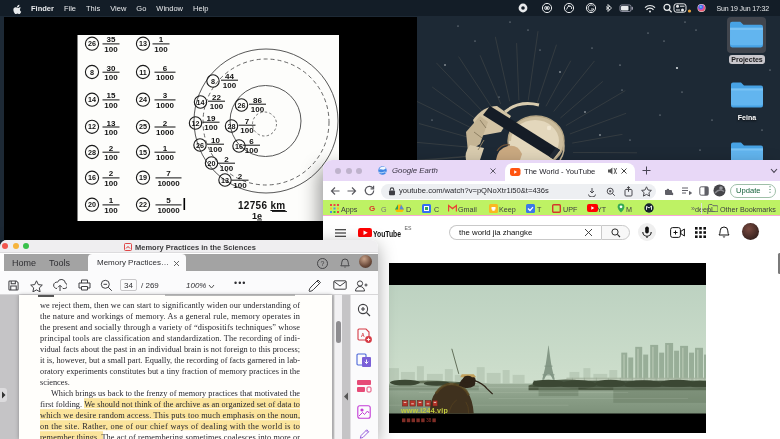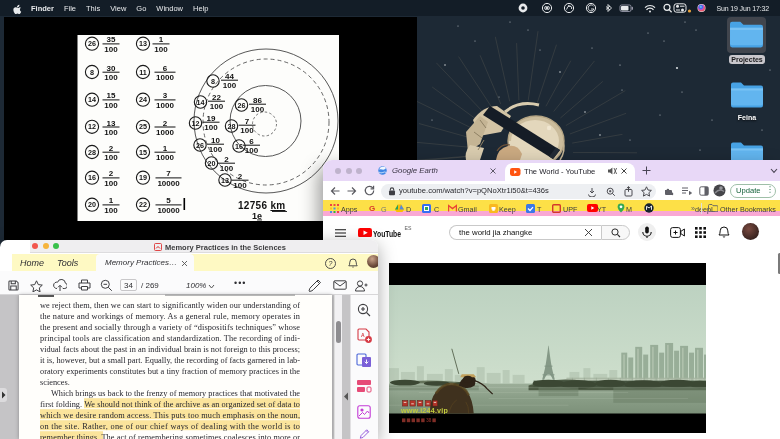--- a/index.html
+++ b/index.html
@@ -367,21 +367,21 @@
         </svg>
  <svg class="abs" style="left:390px;top:3px" width="13" height="13" viewBox="0 0 13 13">
           <circle cx="6.5" cy="6.5" r="6" fill="#454549"></circle>
           <path d="M2 9 q4.5 -5 9 -1.5" stroke="#8a8a90" stroke-width="1.5" fill="none"></path>
           <circle cx="8" cy="4" r="1.8" fill="#97979d"></circle>
         </svg>
  <div class="abs" style="left:407px;top:3px;width:46px;height:14px;border:1px solid #9fbfa8;border-radius:8px;"></div>
  <span class="abs" style="left:413px;top:5.2px;font-size:7.6px;color:#15613a;">Update</span>
  <span class="abs" style="left:443px;top:4.2px;font-size:8px;color:#15613a;">⋮</span>
 </div>
-<div class="abs" style="left:0;top:39.5px;width:457px;height:16.5px;background:#fde047;border-bottom:5px solid #f9a8d4;font-size:7.2px;color:#3c3c41;">
+<div class="abs" style="left:0;top:39.5px;width:457px;height:16.5px;background:#bef264;border-bottom:1px solid #f9a8d4;font-size:7.2px;color:#3c3c41;">
  <svg class="abs" style="left:7px;top:4px" width="9" height="9" viewBox="0 0 9 9">
   <g fill="#e44">
             <rect x="0" y="0" width="2" height="2"></rect>
             <rect x="3.5" y="0" width="2" height="2"></rect>
             <rect x="7" y="0" width="2" height="2"></rect>
             <rect x="0" y="3.5" width="2" height="2" fill="#fb2"></rect>
             <rect x="3.5" y="3.5" width="2" height="2" fill="#4a90e2"></rect>
             <rect x="7" y="3.5" width="2" height="2" fill="#fb2"></rect>
             <rect x="0" y="7" width="2" height="2" fill="#4a90e2"></rect>
             <rect x="3.5" y="7" width="2" height="2" fill="#3b3"></rect>
@@ -617,31 +617,31 @@
           <rect x="4.8" y="1.4" width="3.4" height="3.8"></rect>
           <rect x="9.6" y="1.4" width="3.4" height="3.8"></rect>
           <rect x="14.4" y="1.4" width="3.4" height="3.8"></rect>
           <rect x="19.2" y="1.4" width="3.4" height="3.8"></rect>
           <text x="24.2" y="5" font-size="4.6" fill="#8e322b" font-weight="700" font-family="Liberation Sans">38</text>
           <rect x="30.4" y="1.4" width="3.4" height="3.8"></rect>
         </g>
       </svg>
 </div>
 <div class="abs" style="left:0;top:240px;width:378px;height:199px;background:#fff;border-radius:7px 7px 0 0;overflow:hidden;box-shadow:0 5px 18px rgba(0,0,0,0.35);">
-<div class="abs" style="left:0;top:0;width:378px;height:12.5px;background:#efeef0;border-bottom:1px solid #dddcde;margin-left:30px;">
+<div class="abs" style="left:0;top:0;width:378px;height:12.5px;background:#efeef0;border-bottom:1px solid #dddcde;">
  <div class="abs" style="left:2px;top:3.2px;width:6px;height:6px;border-radius:50%;background:#f2564d;"></div>
  <div class="abs" style="left:12.5px;top:3.2px;width:6px;height:6px;border-radius:50%;background:#f6b43c;"></div>
  <div class="abs" style="left:23px;top:3.2px;width:6px;height:6px;border-radius:50%;background:#39c14b;"></div>
  <svg class="abs" style="left:124px;top:2.5px" width="8" height="8" viewBox="0 0 8 8">
           <rect x="0.5" y="0.5" width="7" height="7" rx="1" fill="none" stroke="#d33" stroke-width="0.9"></rect>
           <path d="M2 5.5 q2 -3.5 4 0" stroke="#d33" fill="none" stroke-width="0.9"></path>
         </svg>
  <span class="abs" style="left:135px;top:2.6px;font-size:7.5px;font-weight:700;color:#3c3c3e;">Memory Practices in the Sciences</span>
 </div>
-<div class="abs" style="left:12px;top:13.5px;width:378px;height:17px;background:#fef9c3;font-style:italic;">
+<div class="abs" style="left:4px;top:13.5px;width:378px;height:17px;background:#a3a3a3;">
  <span class="abs" style="left:8px;top:4px;font-size:9px;color:#2f2f33;">Home</span>
  <span class="abs" style="left:45px;top:4px;font-size:9px;color:#2f2f33;">Tools</span>
  <div class="abs" style="left:84px;top:0;width:98px;height:17px;background:#fbfbfc;border-radius:4px 4px 0 0;"></div>
  <span class="abs" style="left:93px;top:4.5px;font-size:8px;color:#2f2f33;">Memory Practices…</span>
  <svg class="abs" style="left:169px;top:6px" width="7" height="7" viewBox="0 0 7 7">
           <path d="M1 1 l5 5 M6 1 l-5 5" stroke="#555" stroke-width="0.9"></path>
         </svg>
  <svg class="abs" style="left:313px;top:4px" width="11" height="11" viewBox="0 0 11 11">
           <circle cx="5.5" cy="5.5" r="5" fill="none" stroke="#3c3c3e" stroke-width="0.9"></circle>
           <text x="5.5" y="8" font-size="7" text-anchor="middle" fill="#3c3c3e">?</text>

